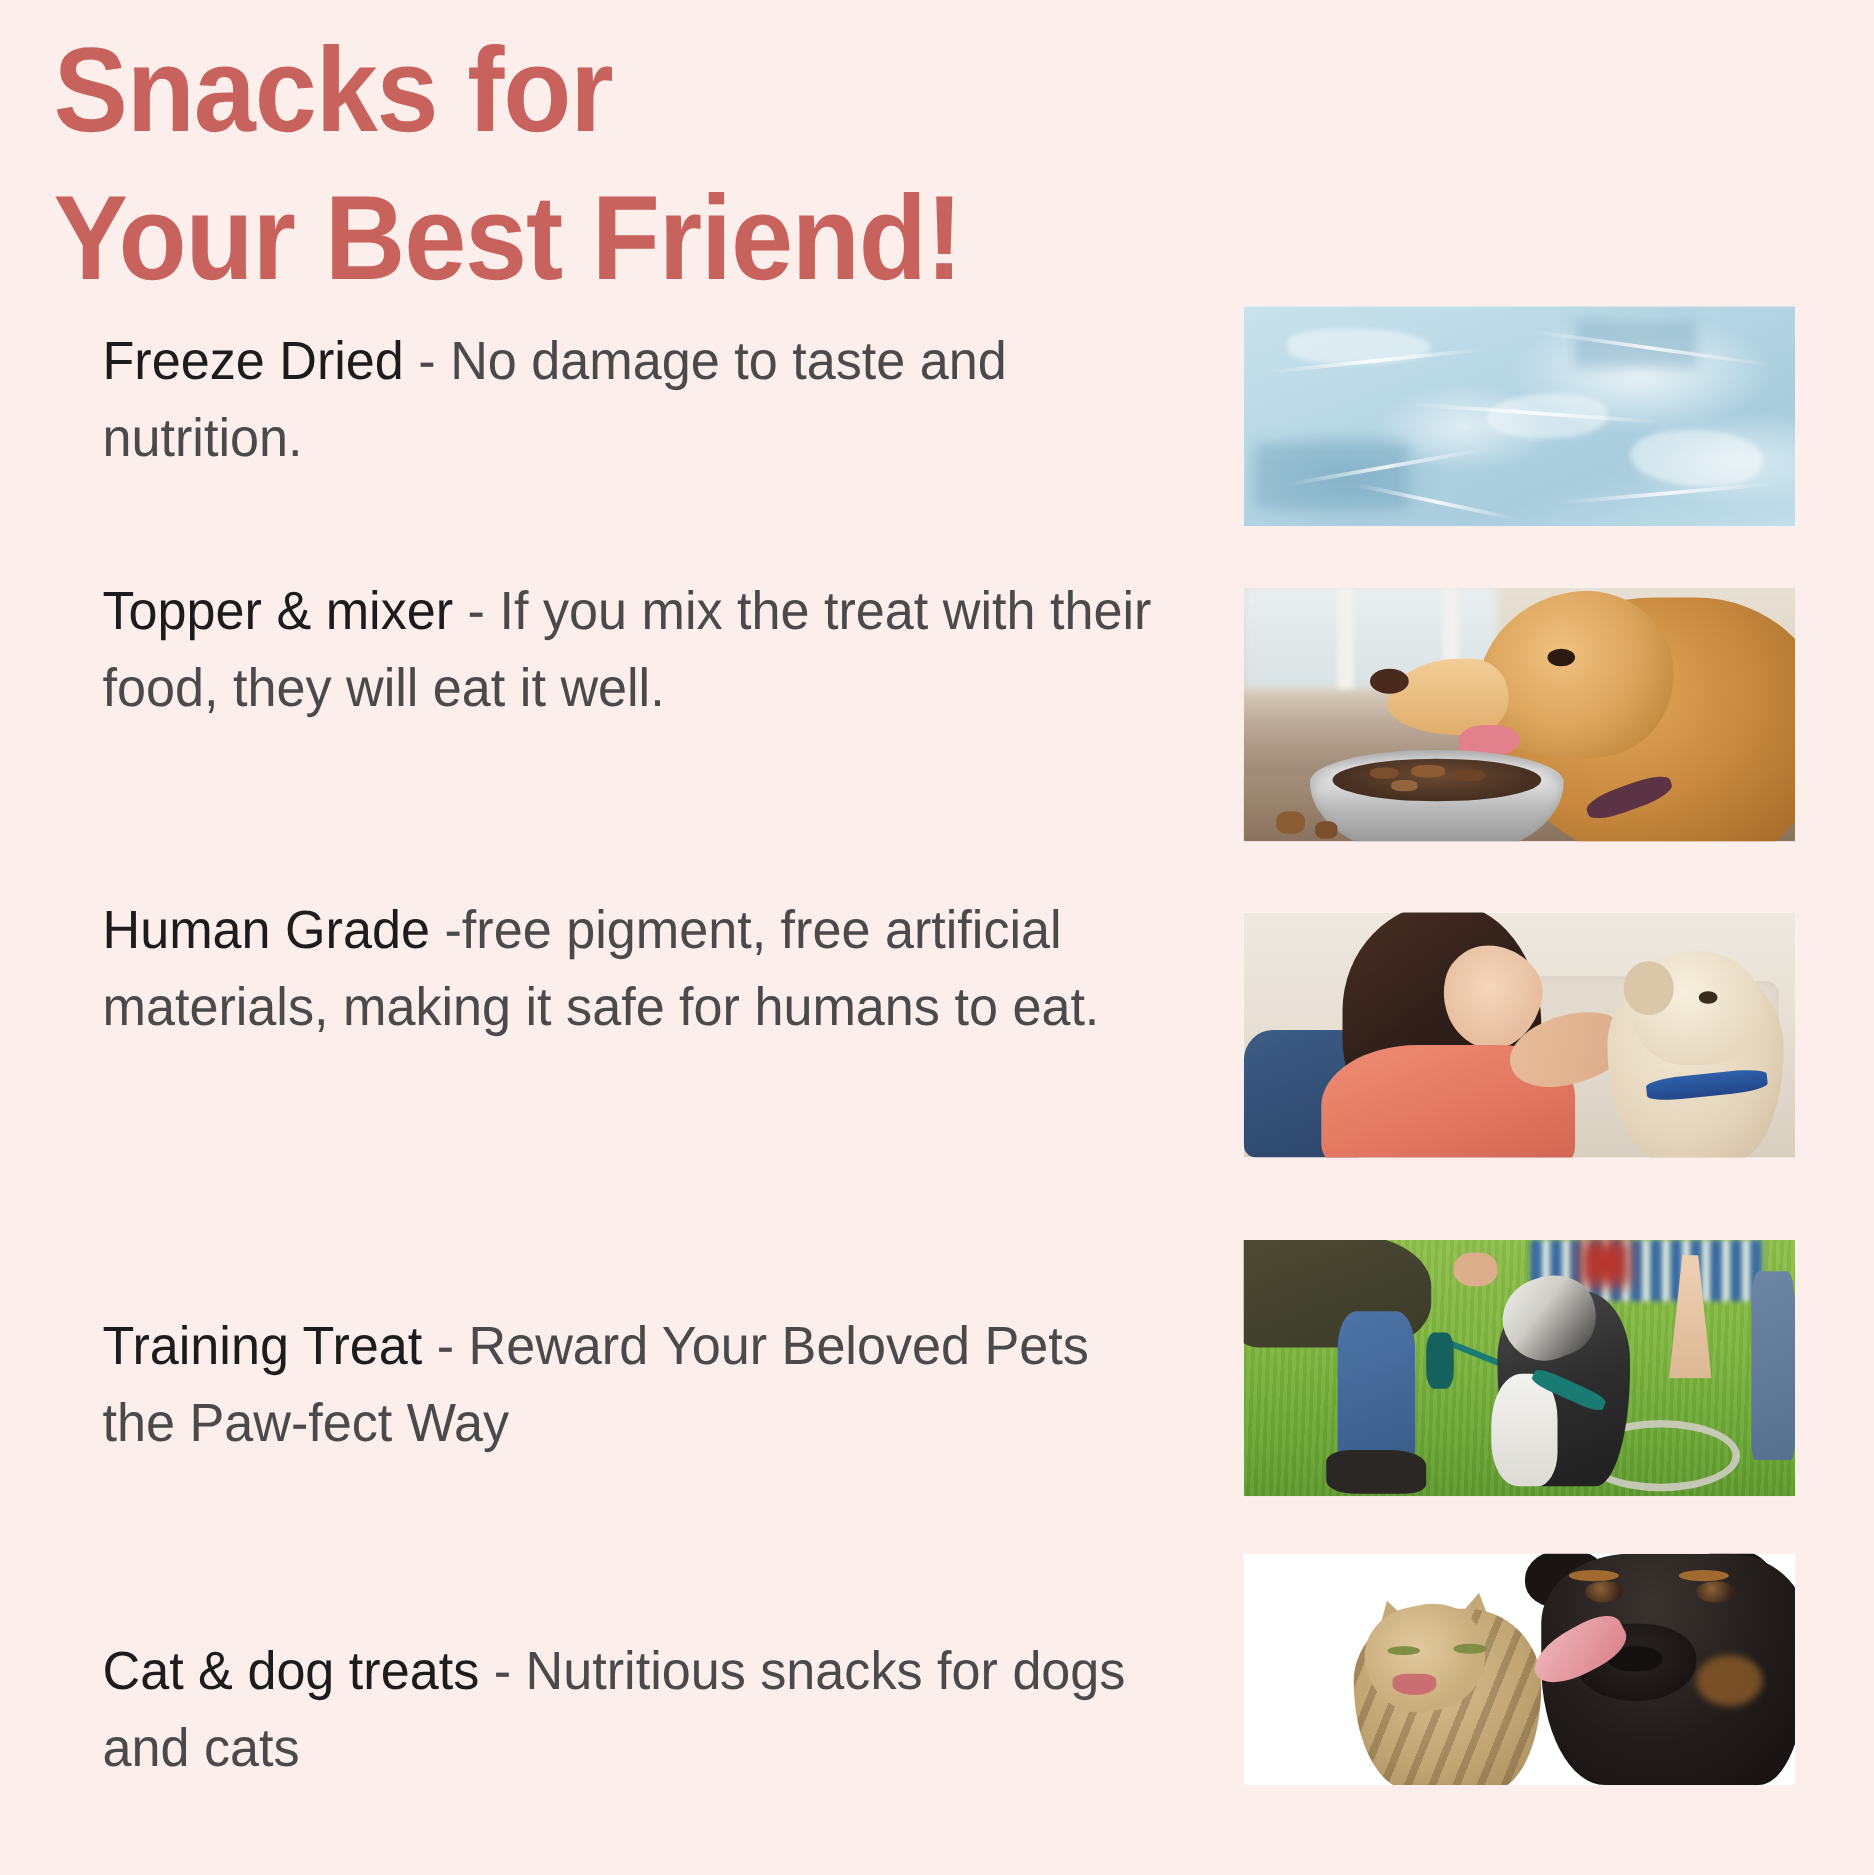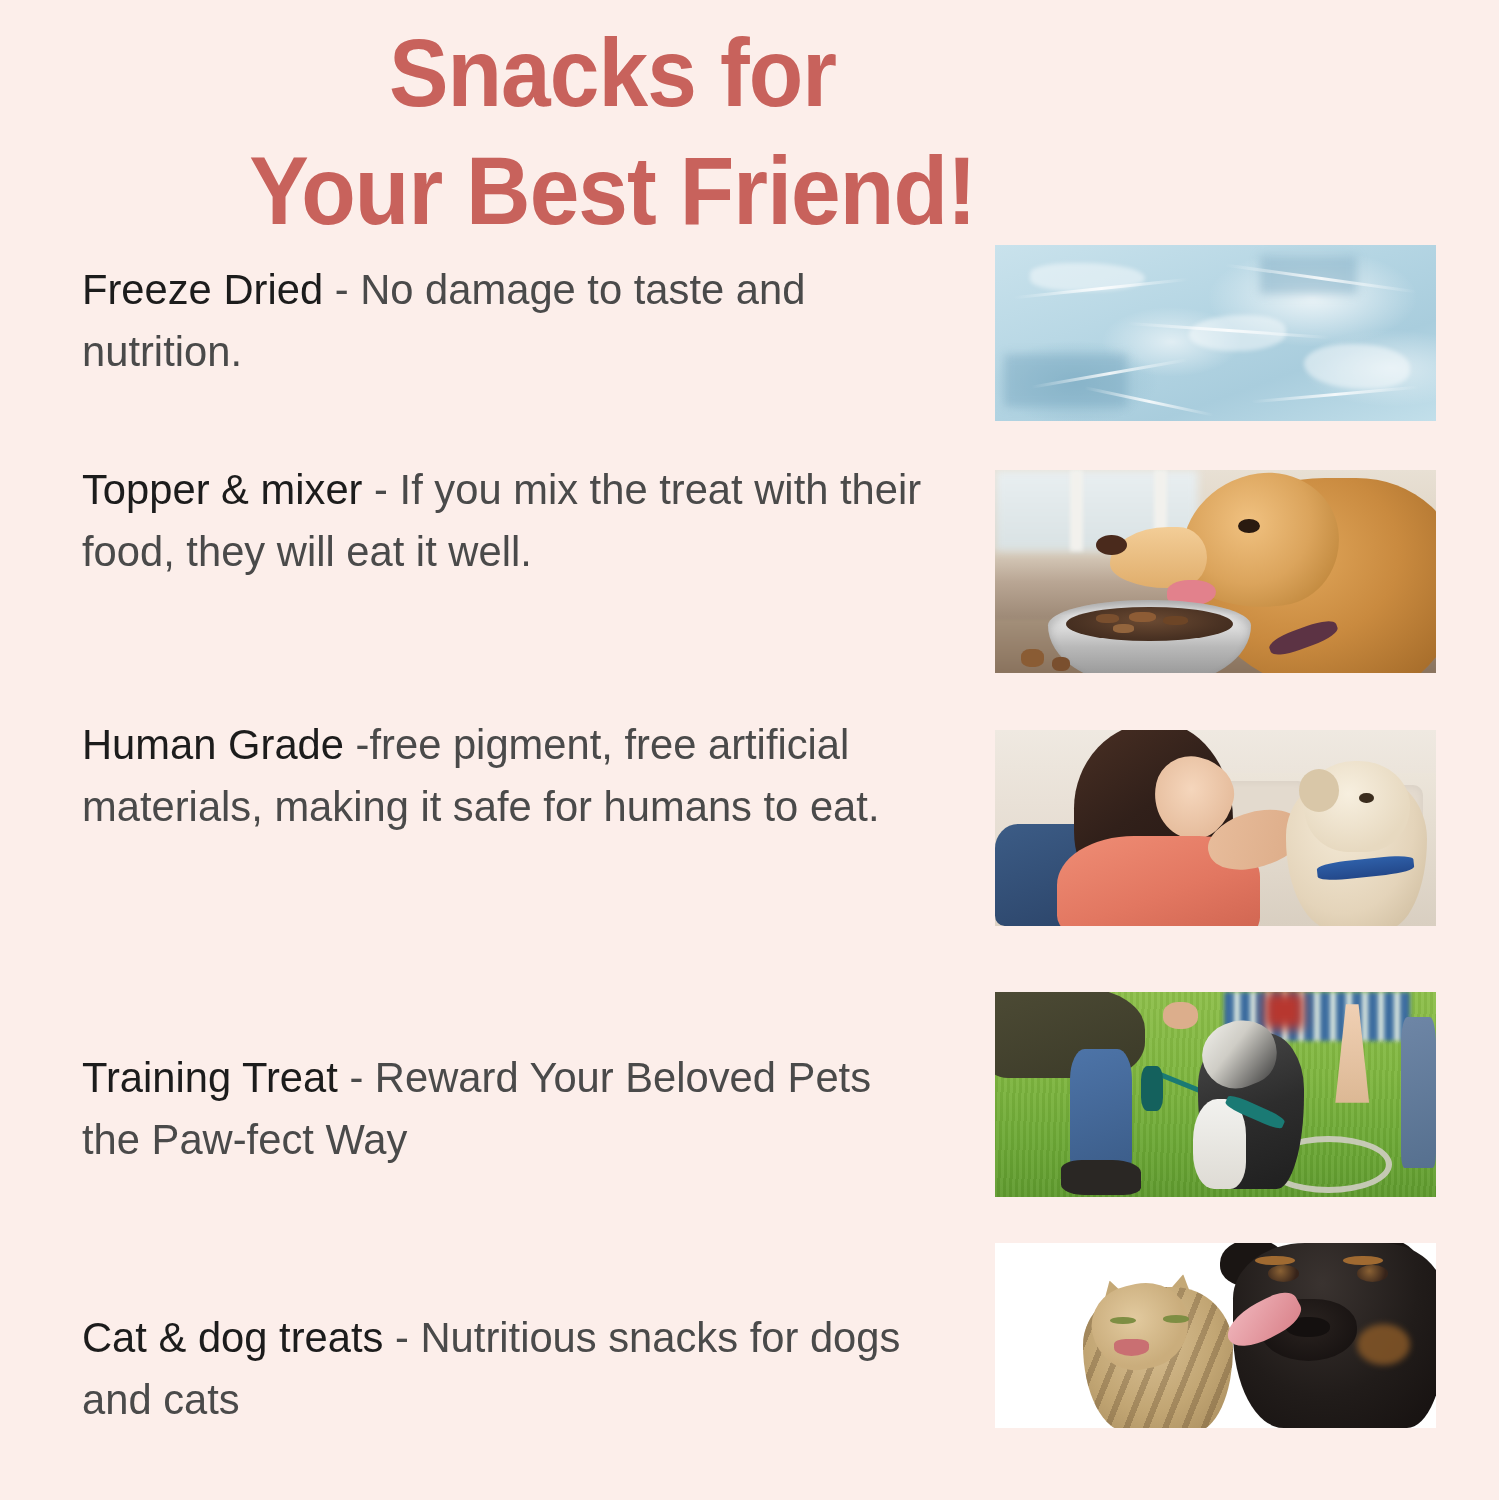--- a/index.html
+++ b/index.html
@@ -14,21 +14,20 @@
     overflow: hidden;
     position: relative;
   }
 
   
   .title-block {
     position: absolute;
     left: 0;
     top: 14px;
     width: 1225px;
-    text-align: center;
   }
   .title-line {
     color: #c8625c;
     font-family: "Liberation Sans", sans-serif;
     font-weight: bold;
     font-size: 96px;
     line-height: 118px;
     letter-spacing: -1px;
     transform: scaleX(0.93);
     transform-origin: center;

